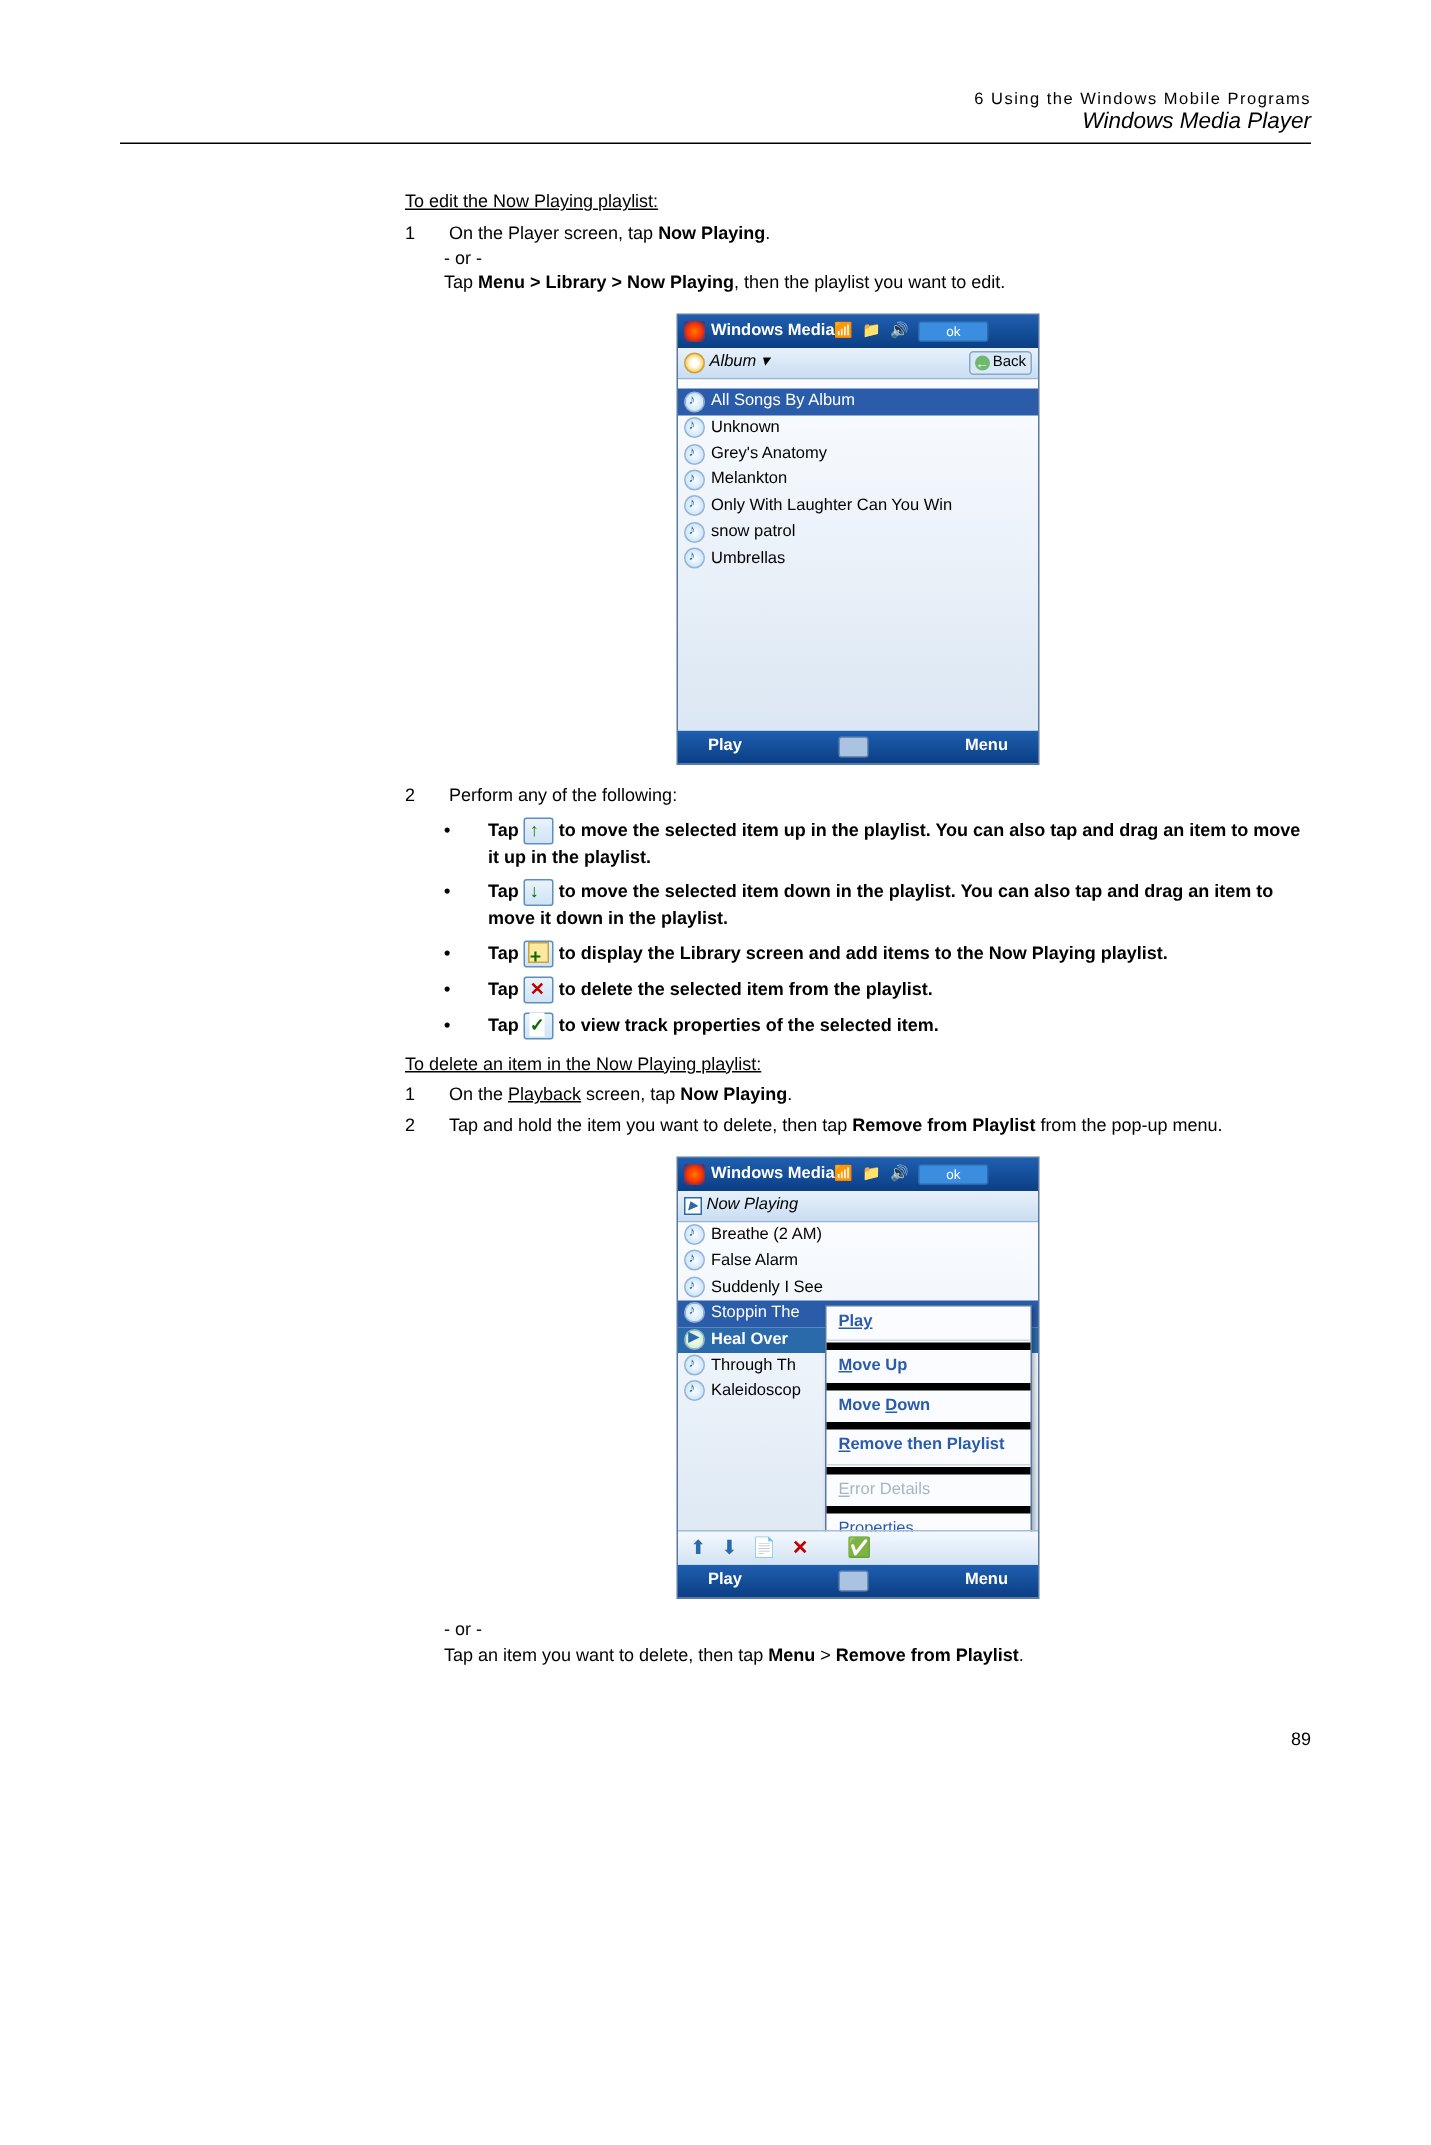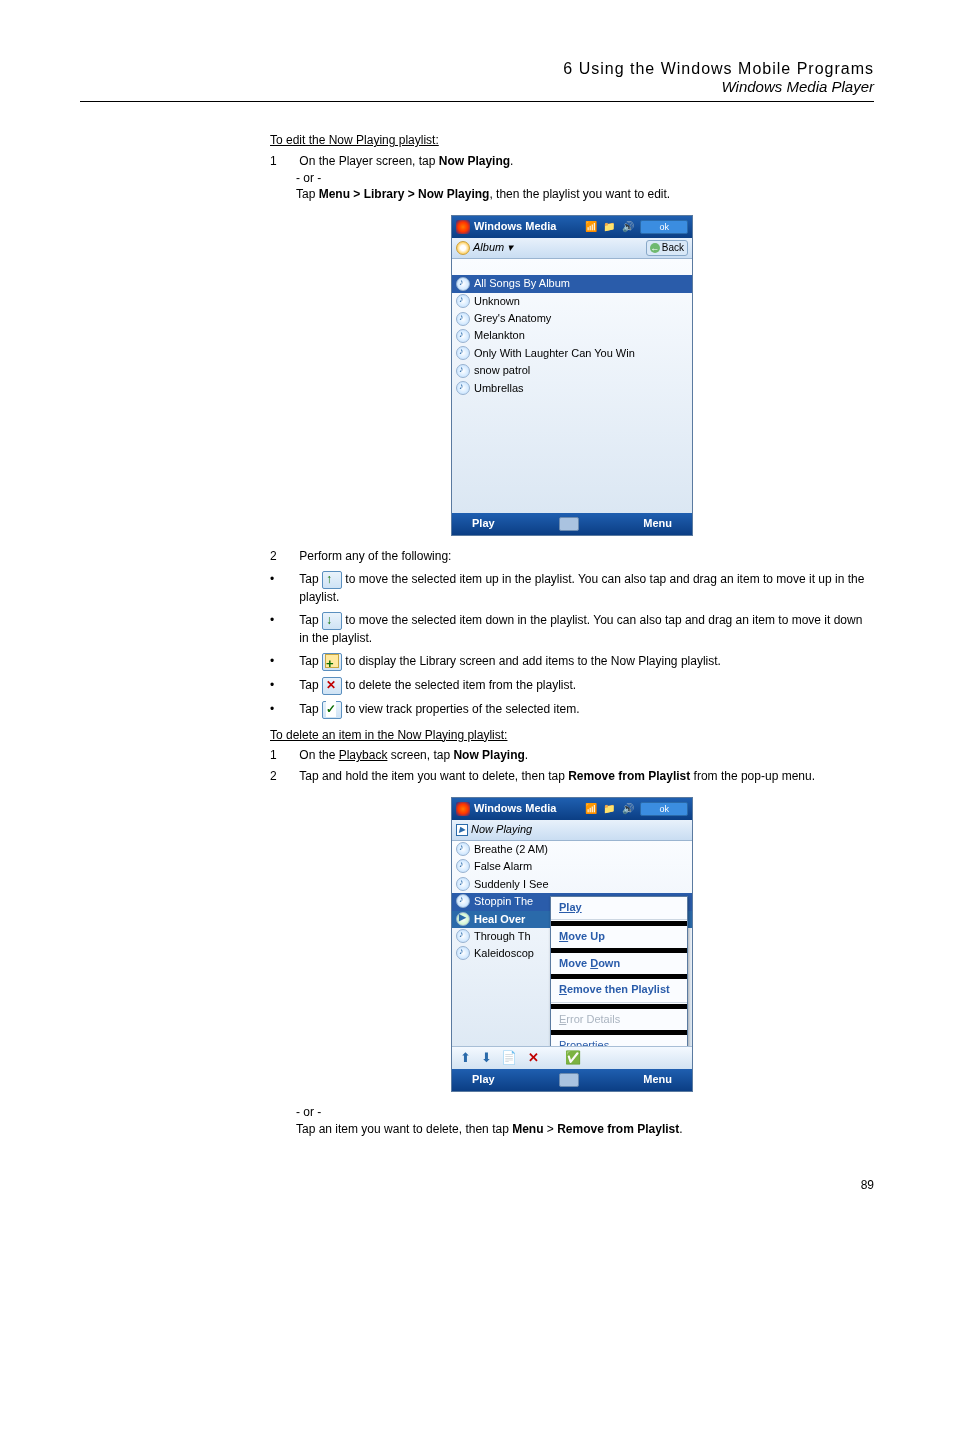--- a/index.html
+++ b/index.html
@@ -13,21 +13,21 @@
   .page {
     padding: 60px 80px 40px 80px;
   }
   .header {
     text-align: right;
     border-bottom: 1px solid #000;
     padding-bottom: 6px;
     margin-bottom: 30px;
   }
   .header-line1 {
-    font-size: 16px;
+    font-size: 11px;
     letter-spacing: 1px;
   }
   .header-line2 {
     font-size: 15px;
     font-weight: normal;
     font-style: italic;
   }
   .content {
     margin-left: 190px;
     font-size: 12px;
@@ -47,21 +47,23 @@
   }
   .step-body {
     display: inline-block;
     width: calc(100% - 30px);
     vertical-align: top;
   }
   .indent {
     margin-left: 26px;
   }
   .bullet {
+    margin-left: 26px;
     margin-top: 6px;
+    font-weight: bold;
   }
   .bullet-dot {
     display: inline-block;
     width: 26px;
     vertical-align: top;
   }
   .bullet-body {
     display: inline-block;
     width: calc(100% - 30px);
     vertical-align: top;
@@ -131,21 +133,20 @@
     font-family: Tahoma, Arial, sans-serif;
     font-size: 11px;
   }
   .shot-title {
     height: 22px;
     background: linear-gradient(#1f5fb0, #0b3e84);
     color: #fff;
     display: flex;
     align-items: center;
     padding: 0 4px;
-    justify-content: space-between;
   }
   .shot-title-left {
     display: flex;
     align-items: center;
     gap: 4px;
   }
   .wm-logo {
     width: 14px; height: 14px;
     background: radial-gradient(circle at 50% 50%, #ff7a00 0%, #ff3300 50%, #0033aa 100%);
     border-radius: 2px;
@@ -204,21 +205,21 @@
     background: #6fb96f;
     color: #fff;
     display: flex; align-items: center; justify-content: center;
     font-size: 9px;
     line-height: 1;
   }
 
   .shot-body {
     height: 222px;
     background: linear-gradient(#fafcff, #dbe7f3);
-    padding: 16px 0;
+    padding: 6px 0;
     position: relative;
   }
   .shot-body2 {
     height: 228px;
     background: linear-gradient(#fafcff, #dbe7f3);
     position: relative;
   }
   .album-item {
     display: flex;
     align-items: center;

